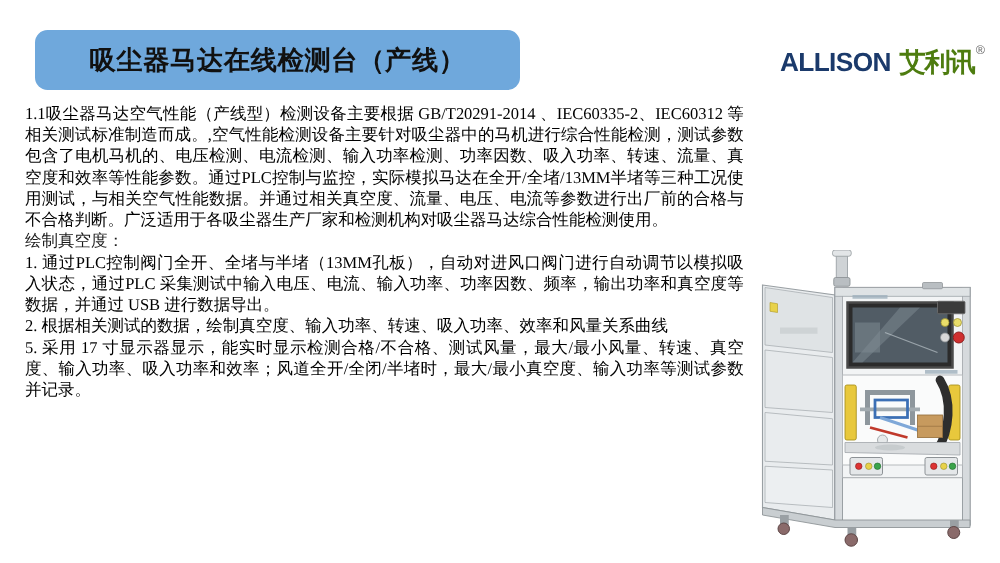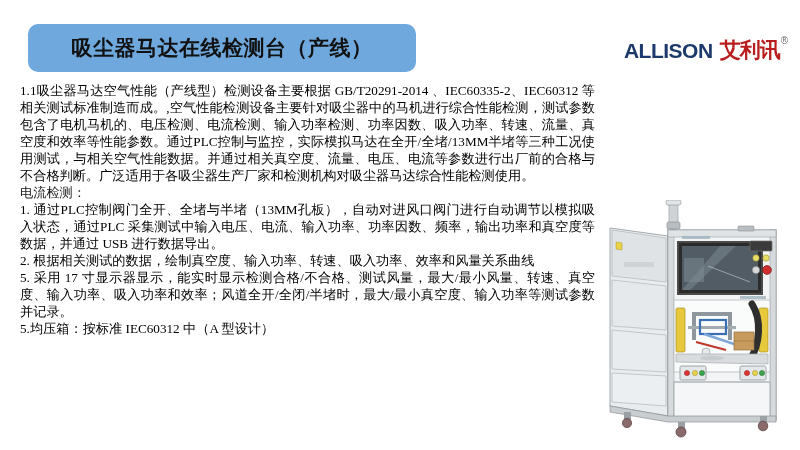--- a/index.html
+++ b/index.html
@@ -56,21 +56,21 @@
     font-family: "Liberation Sans", "DejaVu Sans", sans-serif;
     font-weight: bold;
     font-size: 21px;
     color: #1b3a6b;
     letter-spacing: -0.5px;
   }
   .logo-cn {
     font-family: "Liberation Serif", "DejaVu Serif", serif;
     font-weight: bold;
     font-size: 21px;
-    color: #b91c1c;
+    color: #4d7c0f;
     margin-left: 7px;
     letter-spacing: -1px;
   }
   .logo-reg {
     font-family: "Liberation Sans", "DejaVu Sans", sans-serif;
     font-size: 10px;
     color: #6a6a6a;
     margin-left: 1px;
     margin-top: -4px;
   }
@@ -121,25 +121,24 @@
   </div>
 
   <div class="logo">
     <span class="logo-latin">ALLISON</span>
     <span class="logo-cn">艾利讯</span>
     <span class="logo-reg">®</span>
   </div>
 
   <div class="body-col">
     <div class="para">1.1吸尘器马达空气性能（产线型）检测设备主要根据 GB/T20291-2014 、IEC60335-2、IEC60312 等相关测试标准制造而成。,空气性能检测设备主要针对吸尘器中的马机进行综合性能检测，测试参数包含了电机马机的、电压检测、电流检测、输入功率检测、功率因数、吸入功率、转速、流量、真空度和效率等性能参数。通过PLC控制与监控，实际模拟马达在全开/全堵/13MM半堵等三种工况使用测试，与相关空气性能数据。并通过相关真空度、流量、电压、电流等参数进行出厂前的合格与不合格判断。广泛适用于各吸尘器生产厂家和检测机构对吸尘器马达综合性能检测使用。</div>
-    <div class="line">电流检测：</div>
+    <div class="line">绘制真空度：</div>
     <div class="para">1. 通过PLC控制阀门全开、全堵与半堵（13MM孔板），自动对进风口阀门进行自动调节以模拟吸入状态，通过PLC 采集测试中输入电压、电流、输入功率、功率因数、频率，输出功率和真空度等数据，并通过 USB 进行数据导出。</div>
     <div class="para">2. 根据相关测试的数据，绘制真空度、输入功率、转速、吸入功率、效率和风量关系曲线</div>
     <div class="para">5. 采用 17 寸显示器显示，能实时显示检测合格/不合格、测试风量，最大/最小风量、转速、真空度、输入功率、吸入功率和效率；风道全开/全闭/半堵时，最大/最小真空度、输入功率等测试参数并记录。</div>
-    <div class="para">5.均压箱：按标准 IEC60312 中（A 型设计）</div>
   </div>
 
   <div class="photo">
     <svg width="198" height="240" viewBox="0 0 198 240">
       <rect x="0" y="0" width="198" height="240" fill="#ffffff"></rect>
 
       <g>
         <rect x="69" y="2" width="9" height="22" fill="#cfd3d6" stroke="#9aa0a4" stroke-width="0.7"></rect>
         <rect x="66" y="0" width="15" height="5" rx="2" fill="#e2e5e7" stroke="#9aa0a4" stroke-width="0.7"></rect>
         <rect x="67" y="22" width="13" height="7" rx="1.5" fill="#b9bec2" stroke="#8d9296" stroke-width="0.7"></rect>

